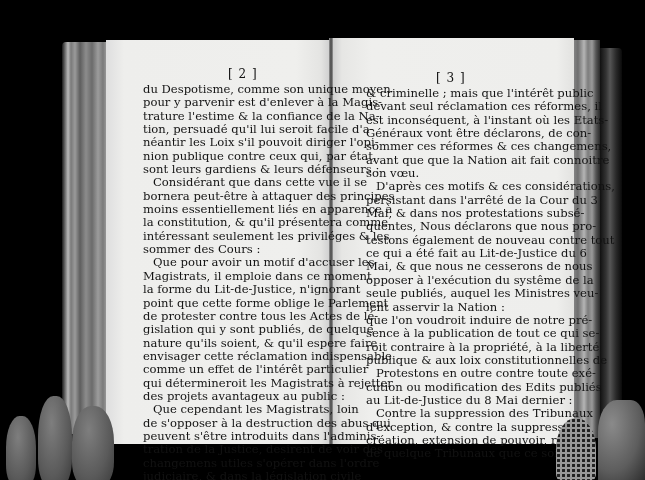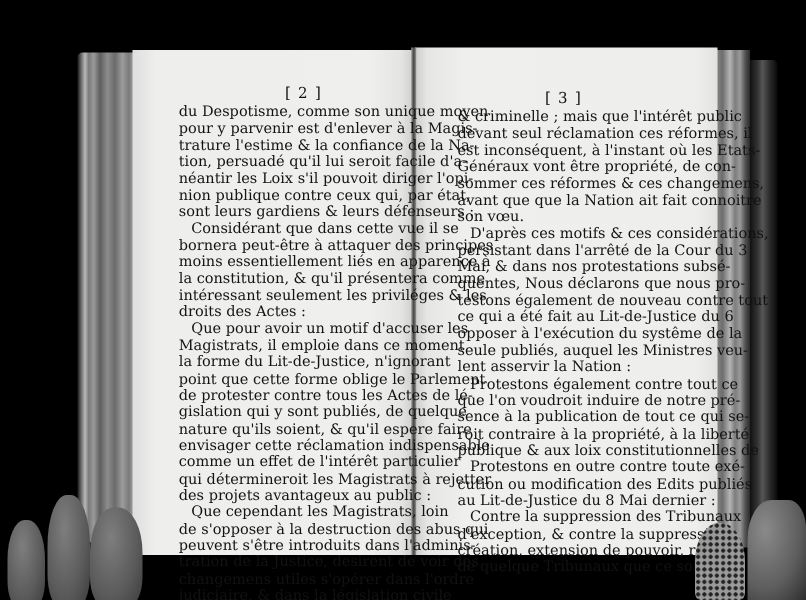--- a/index.html
+++ b/index.html
@@ -61,21 +61,21 @@
     <span class="line">trature l'estime &amp; la confiance de la Na-</span>
     <span class="line">tion, persuadé qu'il lui seroit facile d'a-</span>
     <span class="line">néantir les Loix s'il pouvoit diriger l'opi-</span>
     <span class="line">nion publique contre ceux qui, par état,</span>
     <span class="line last">sont leurs gardiens &amp; leurs défenseurs :</span>
     <span class="line indent">Considérant que dans cette vue il se</span>
     <span class="line">bornera peut-être à attaquer des principes</span>
     <span class="line">moins essentiellement liés en apparence à</span>
     <span class="line">la constitution, &amp; qu'il présentera comme</span>
     <span class="line">intéressant seulement les priviléges &amp; les</span>
-    <span class="line last">droits des Actes :</span>
+    <span class="line last">sommer des Cours :</span>
     <span class="line indent">Que pour avoir un motif d'accuser les</span>
     <span class="line">Magistrats, il emploie dans ce moment</span>
     <span class="line">la forme du Lit-de-Justice, n'ignorant</span>
     <span class="line">point que cette forme oblige le Parlement</span>
     <span class="line">de protester contre tous les Actes de lé-</span>
     <span class="line">gislation qui y sont publiés, de quelque</span>
     <span class="line">nature qu'ils soient, &amp; qu'il espere faire</span>
     <span class="line">envisager cette réclamation indispensable</span>
     <span class="line">comme un effet de l'intérêt particulier</span>
     <span class="line">qui détermineroit les Magistrats à rejetter</span>
@@ -85,34 +85,34 @@
     <span class="line">peuvent s'être introduits dans l'adminis-</span>
     <span class="line">tration de la Justice, desirent de voir des</span>
     <span class="line">changemens utiles s'opérer dans l'ordre</span>
     <span class="line">judiciaire, &amp; dans la législation civile</span>
   </div>
 
   <div class="text-block text-right">
     <span class="line">&amp; criminelle ; mais que l'intérêt public</span>
     <span class="line">devant seul réclamation ces réformes, il</span>
     <span class="line">est inconséquent, à l'instant où les Etats-</span>
-    <span class="line">Généraux vont être propriété, de con-</span>
+    <span class="line">Généraux vont être déclarons, de con-</span>
     <span class="line">sommer ces réformes &amp; ces changemens,</span>
     <span class="line">avant que que la Nation ait fait connoitre</span>
     <span class="line last">son vœu.</span>
     <span class="line indent">D'après ces motifs &amp; ces considérations,</span>
     <span class="line">persistant dans l'arrêté de la Cour du 3</span>
     <span class="line">Mai, &amp; dans nos protestations subsé-</span>
     <span class="line">quentes, Nous déclarons que nous pro-</span>
     <span class="line">testons également de nouveau contre tout</span>
     <span class="line">ce qui a été fait au Lit-de-Justice du 6</span>
+    <span class="line">Mai, &amp; que nous ne cesserons de nous</span>
     <span class="line">opposer à l'exécution du systême de la</span>
     <span class="line">seule publiés, auquel les Ministres veu-</span>
     <span class="line last">lent asservir la Nation :</span>
-    <span class="line indent">Protestons également contre tout ce</span>
     <span class="line">que l'on voudroit induire de notre pré-</span>
     <span class="line">sence à la publication de tout ce qui se-</span>
     <span class="line">roit contraire à la propriété, à la liberté</span>
     <span class="line">publique &amp; aux loix constitutionnelles de</span>
     <span class="line indent">Protestons en outre contre toute exé-</span>
     <span class="line">cution ou modification des Edits publiés</span>
     <span class="line last">au Lit-de-Justice du 8 Mai dernier :</span>
     <span class="line indent">Contre la suppression des Tribunaux</span>
     <span class="line">d'exception, &amp; contre la suppression,</span>
     <span class="line">création, extension de pouvoir, réunion</span>

